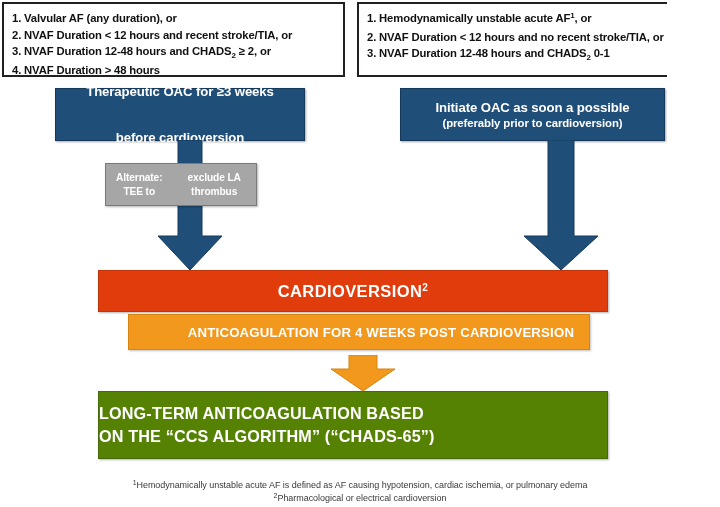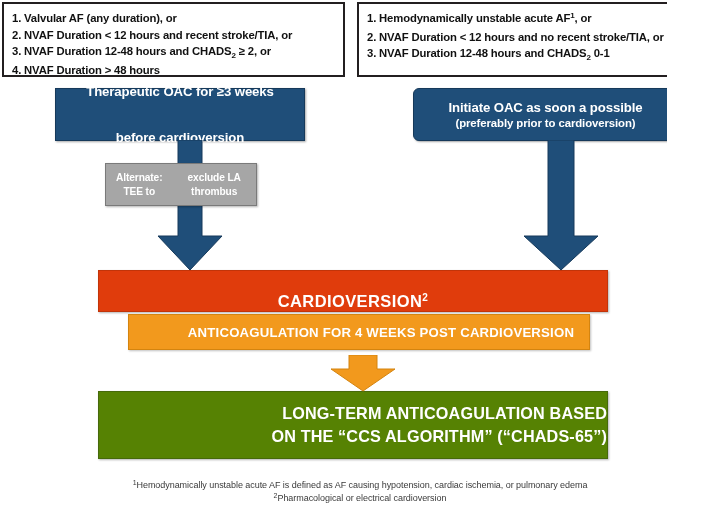--- a/index.html
+++ b/index.html
@@ -148,21 +148,21 @@
   }
 
   .green-box {
     position: absolute;
     box-sizing: border-box;
     background: #568203;
     border: 1px solid #46690b;
     color: #ffffff;
     display: flex;
     flex-direction: column;
-    align-items: flex-end;
+    align-items: flex-start;
     justify-content: center;
     text-align: center;
     box-shadow: 1px 1px 2px rgba(0,0,0,0.3);
   }
   .green-line {
     font-size: 16.2px;
     font-weight: bold;
     line-height: 23px;
     letter-spacing: 0.15px;
   }
@@ -234,26 +234,26 @@
     <svg width="86" height="132" viewBox="0 0 86 132">
       <polygon points="30,0 56,0 56,96 80,96 43,130 6,96 30,96" fill="#1f4e79" stroke="#16395a" stroke-width="1"></polygon>
     </svg>
   </div>
 
   <div class="blue-box" style="left:55px; top:88px; width:250px; height:53px;gap:29px;">
     <div class="blue-main">Therapeutic OAC for ≥3 weeks</div>
     <div class="blue-main">before cardioversion</div>
   </div>
 
-  <div class="blue-box" style="left:413px; top:88px; width:265px; height:53px;border-radius:6px;">
+  <div class="blue-box" style="left:400px; top:88px; width:265px; height:53px;">
     <div class="blue-main">Initiate OAC as soon a possible</div>
     <div class="blue-sub">(preferably prior to cardioversion)</div>
   </div>
 
-  <div class="red-box" style="left:98px; top:270px; width:510px; height:42px;align-items:flex-end;">
+  <div class="red-box" style="left:98px; top:270px; width:510px; height:42px;">
     <div class="red-text">CARDIOVERSION<sup>2</sup></div>
   </div>
 
   <div class="arrow" style="left:325px; top:355px; width:76px; height:38px; z-index:2;">
     <svg width="76" height="38" viewBox="0 0 76 38">
       <polygon points="24,0 52,0 52,14 70,14 38,36 6,14 24,14" fill="#f2991d" stroke="#d4840f" stroke-width="1"></polygon>
     </svg>
   </div>
 
   <div class="orange-box" style="left:128px; top:314px; width:462px; height:36px;padding-left:44px;">

